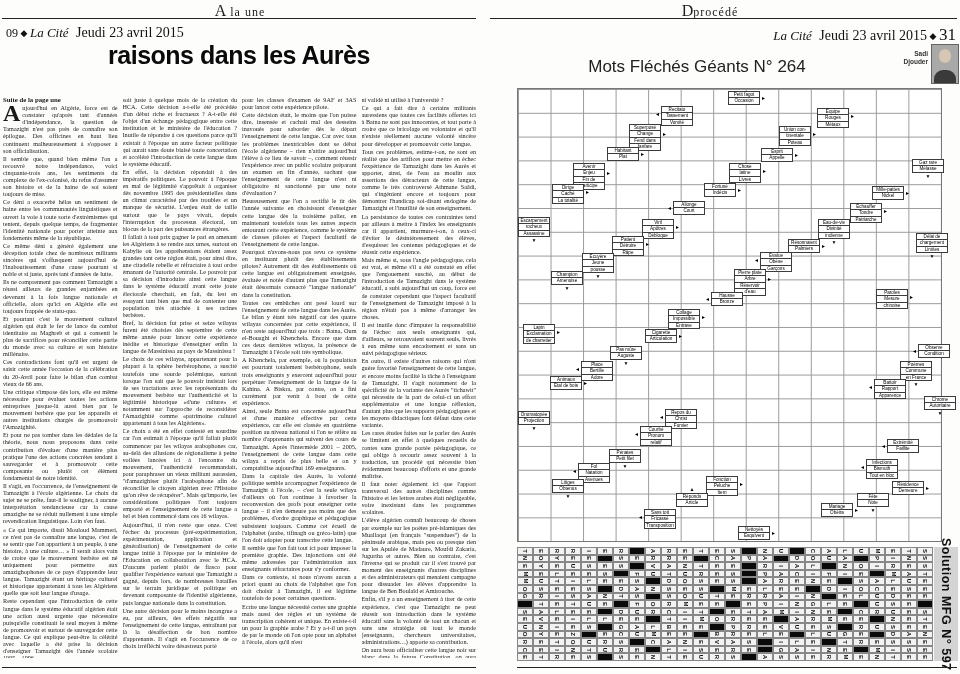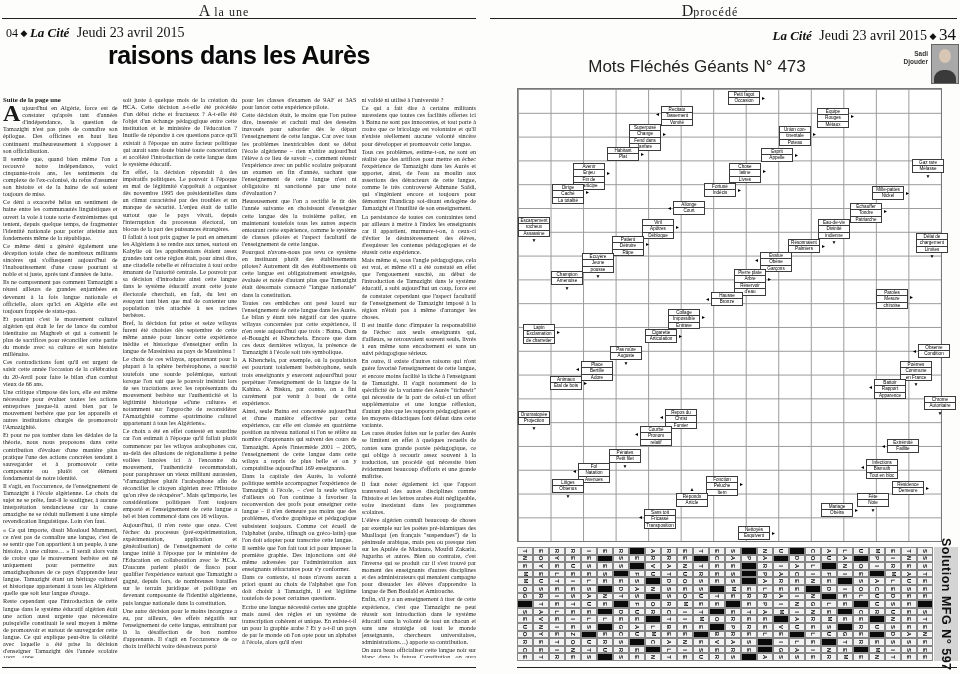--- a/index.html
+++ b/index.html
@@ -5,21 +5,21 @@
   html,body{margin:0;padding:0;background:#e9e9e9;}
   #page{position:relative;width:960px;height:674px;background:#fdfdfc;overflow:hidden;
         font-family:"Liberation Serif",serif;color:#111;}
   .rule{position:absolute;background:#222;height:1px;}
   
   .section-head{position:absolute;top:2px;font-family:"Liberation Serif",serif;color:#222;}
   .section-head .cap{font-size:16px;}
   .section-head .rest{font-size:12px;letter-spacing:1px;}
   
   .brandline{position:absolute;font-size:10px;white-space:nowrap;color:#111;}
-  .brand{font-family:"Liberation Serif",serif;font-style:italic;font-weight:bold;font-size:13px;}
+  .brand{font-family:"Liberation Serif",serif;font-style:italic;font-weight:normal;font-size:13px;}
   .pagenum-sm{font-size:12px;}
   .pagenum-lg{font-size:17px;}
   .diamond{font-size:9px;position:relative;top:-1px;}
   .dateline{font-size:14px;}
   
   #headline{position:absolute;left:0;top:44px;width:478px;text-align:center;
     font-family:"Liberation Sans",sans-serif;font-weight:bold;font-size:25px;line-height:23px;
     letter-spacing:-0.5px;color:#0a0a0a;}
   
   #article-cols{position:absolute;left:3px;top:96px;width:473px;height:562px;display:flex;gap:5px;}
@@ -63,43 +63,43 @@
   #solution-label{position:absolute;left:934px;top:547px;width:24px;height:114px;background:#d4d4d4;
      display:flex;align-items:center;justify-content:center;}
   #solution-label span{writing-mode:vertical-rl;font-family:"Liberation Sans",sans-serif;
      font-weight:bold;font-size:12.5px;letter-spacing:0.5px;color:#111;white-space:nowrap;}
 </style>
 </head>
 <body>
 
 <div id="page">
 
-  <div class="section-head" style="left:154px;width:140px;text-align:center;">
+  <div class="section-head" style="left:170px;width:140px;text-align:center;">
     <span class="cap">A</span><span class="rest"> la une</span>
   </div>
 
   <div class="section-head" style="left:640px;width:140px;text-align:center;">
     <span class="cap">D</span><span class="rest">procédé</span>
   </div>
 
   <div class="rule" style="left:2px;top:18px;width:474px;"></div>
   <div class="rule" style="left:490px;top:18px;width:467px;"></div>
 
   <div class="brandline" style="left:6px;top:25px;">
-    <span class="pagenum-sm">04</span>
+    <span class="pagenum-sm">09</span>
     <span class="diamond">◆</span>
     <span class="brand">La Cité</span>
     &nbsp;&nbsp;<span class="dateline">Jeudi 23 avril 2015</span>
   </div>
 
   <div class="brandline" style="right:4px;top:25px;text-align:right;">
     <span class="brand">La Cité</span>
     &nbsp;&nbsp;<span class="dateline">Jeudi 23 avril 2015</span>
     <span class="diamond">◆</span>
-    <span class="pagenum-lg">34</span>
+    <span class="pagenum-lg">31</span>
   </div>
 
   <div id="headline">
     <div>raisons dans les Aurès</div>
   </div>
 
   <div id="article-cols">
       <div class="col">
         <div class="kicker">Suite de la page une</div>
         <p><span class="dropcap">A</span>ujourd'hui en Algérie, force est de constater qu'après tant d'années d'indépendance, la question de Tamazight n'est pas près de connaître son épilogue. Des officines en haut lieu continuent malheureusement à s'opposer à son officialisation.</p>
@@ -147,21 +147,21 @@
         <p>Il est inutile donc d'imputer la responsabilité de l'échec aux seuls enseignants qui, d'ailleurs, se retrouvaient souvent seuls, livrés à eux même sans encadrement et sans un suivi pédagogique sérieux.</p>
         <p>En outre, il existe d'autres raisons qui n'ont guère favorisé l'enseignement de cette langue, et encore moins facilité la tâche à l'enseignant de Tamazight. Il s'agit notamment de la spécificité de la variante des Aurès "tichawit" qui nécessite de la part de celui-ci un effort supplémentaire et une longue réflexion, d'autant plus que les supports pédagogiques et les moyens didactiques font défaut dans cette variante.</p>
         <p>Les rares études faites sur le parler des Aurès se limitent en effet à quelques recueils de contes sans grande portée pédagogique, ce qui oblige à recourir assez souvent à la traduction, un procédé qui nécessite bien évidemment beaucoup d'efforts et une grande maîtrise.</p>
         <p>Il faut noter également ici que l'apport transversal des autres disciplines comme l'histoire et les lettres arabes était négligeable, voire inexistant dans les programmes scolaires.</p>
         <p>L'élève algérien connaît beaucoup de choses par exemple sur les poètes pré-islamiques des Muallaqat (en français "suspendues") de la péninsule arabique, mais peu ou presque rien sur les Apulée de Madaure, Moufdi Zakaria, Jugurtha et autres. Bien au contraire, c'est l'inverse qui se produit car il s'est trouvé par moment des enseignants d'autres disciplines et des administrateurs qui menaient campagne pour dissuader les élèves d'apprendre la langue de Ben Boulaïd et Amirouche.</p>
         <p>Enfin, s'il y a un enseignement à tirer de cette expérience, c'est que Tamazight ne peut réussir son introduction dans le système éducatif sans la volonté de tout un chacun et sans une stratégie où tout le monde (enseignants, chercheurs universitaires, administrations…) apporte sa contribution.</p>
         <p>On aura beau officialiser cette langue noir sur blanc dans la future Constitution, on aura beau y apposer un sceau trempé dans le sang des martyrs du combat identitaire, Tamazight ne verrait pas le bout du tunnel tant qu'il n'existe pas de volonté sincère de la part du pouvoir politique.</p>
       </div>
     </div>
 
-  <div id="puzzle-title">Mots Fléchés Géants N° 473</div>
+  <div id="puzzle-title">Mots Fléchés Géants N° 264</div>
   <div id="author">
     <div>Sadi</div>
     <div>Djouder</div>
   </div>
   <div id="author-photo">
     <div class="head"></div>
     <div class="body"></div>
   </div>
 
   <div id="puzzle-grid">

